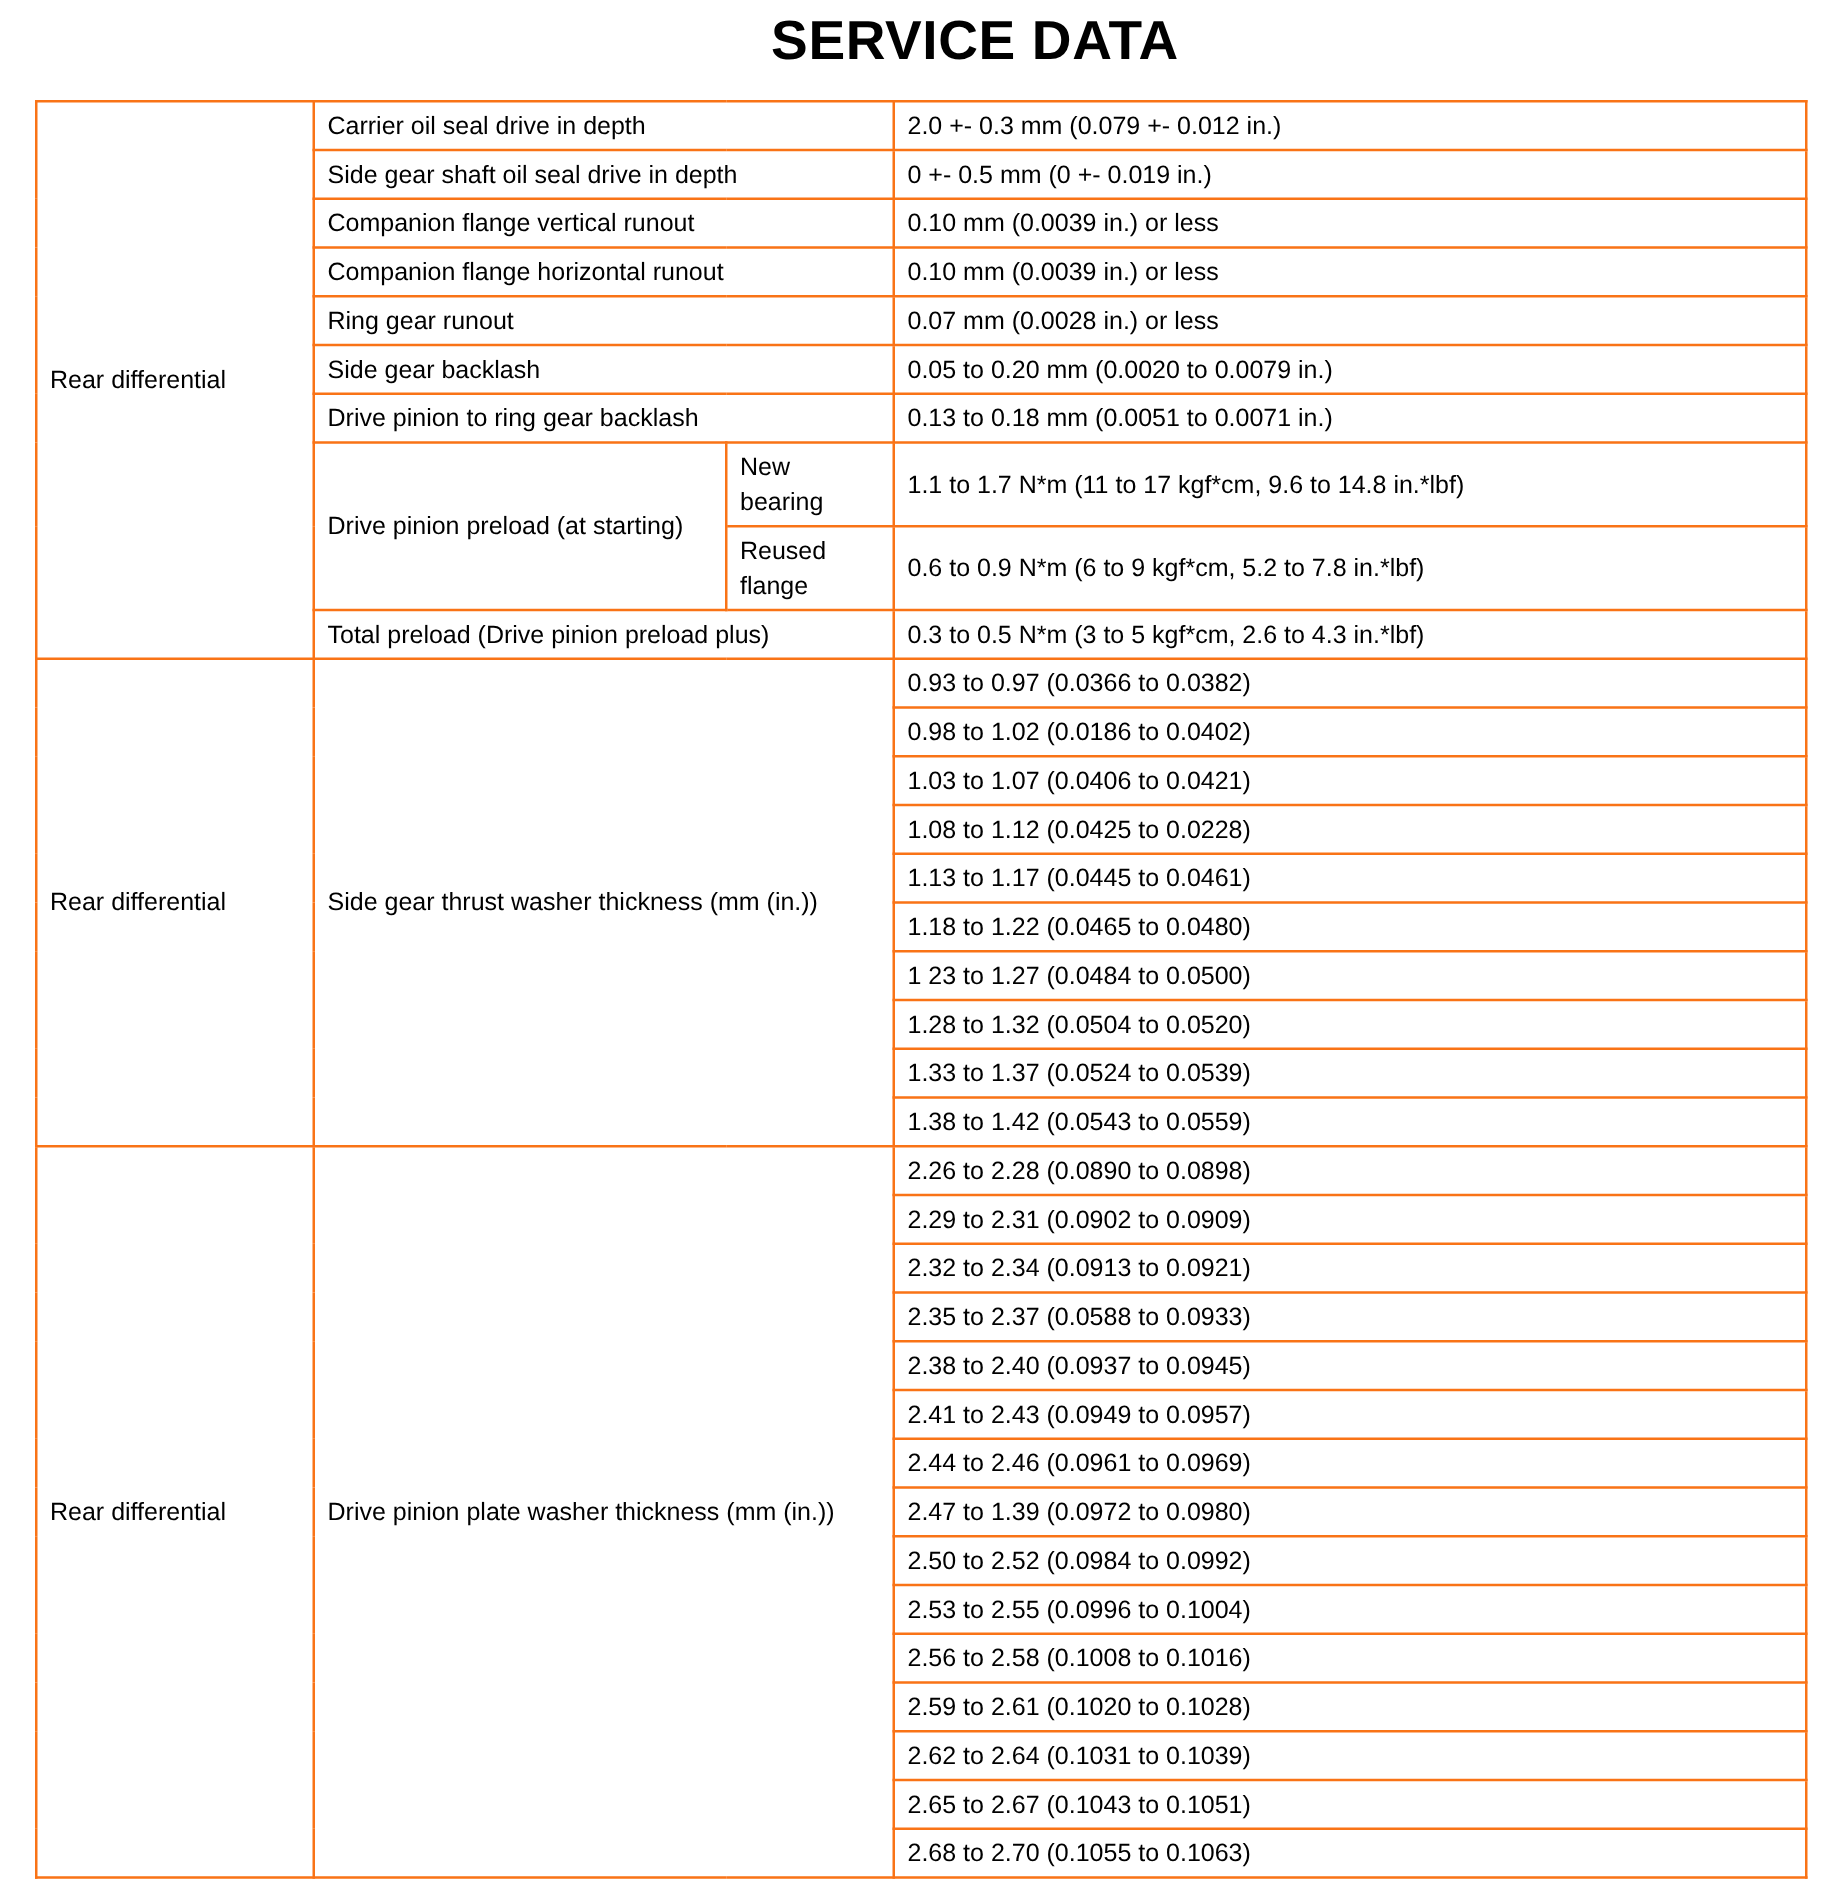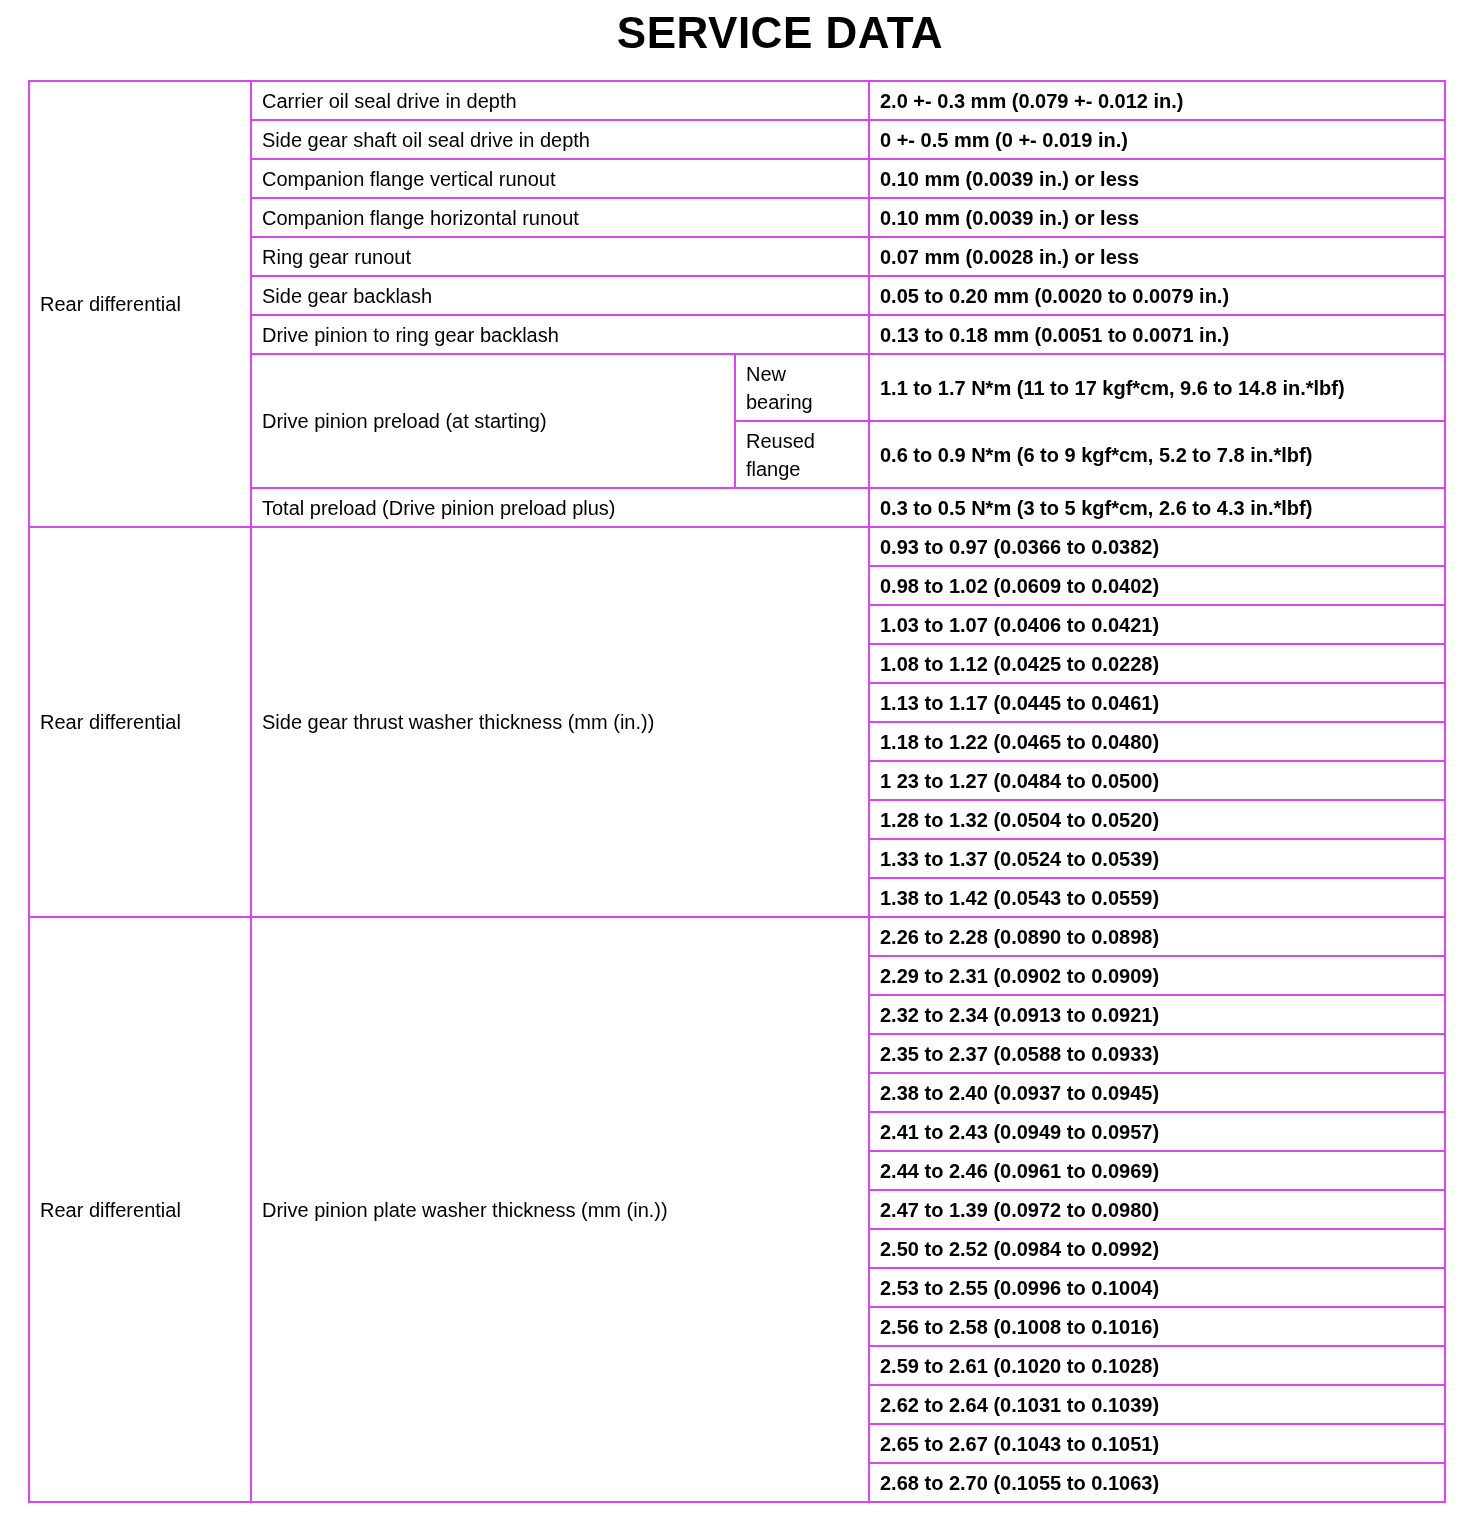--- a/index.html
+++ b/index.html
@@ -10,27 +10,27 @@
   .title {
     position: absolute; left: 0; top: 8px; width: 1560px; text-align: center;
     font-size: 44px; font-weight: bold; letter-spacing: 0.5px;
   }
   table.svc {
     position: absolute; left: 28px; top: 80px;
     border-collapse: collapse; width: 1418px;
     font-size: 20px;
   }
   table.svc td {
-    border: 2px solid #d946ef; padding: 0 10px; vertical-align: middle;
+    border: 2px solid #f97316; padding: 0 10px; vertical-align: middle;
     line-height: 28px; box-sizing: border-box;
   }
   td.grp { width: 222px; }
   td.item { }
   td.sub { width: 134px; line-height: 28px; }
-  td.val { width: 576px; font-weight: bold; }
+  td.val { width: 730px; }
   tr.r { height: 39px; }
   tr.r2 { height: 67px; }
 </style>
 </head>
 <body>
 
 <div class="title">SERVICE DATA</div>
 
 <table class="svc">
   <tbody id="tbody">
@@ -75,21 +75,21 @@
       <tr class="r">
         <td class="item" colspan="2">Total preload (Drive pinion preload plus)</td>
         <td class="val">0.3 to 0.5 N*m (3 to 5 kgf*cm, 2.6 to 4.3 in.*lbf)</td>
       </tr>
       <tr class="r">
         <td class="grp" rowspan="10">Rear differential</td>
         <td class="item" rowspan="10" colspan="2">Side gear thrust washer thickness (mm (in.))</td>
         <td class="val">0.93 to 0.97 (0.0366 to 0.0382)</td>
       </tr>
       <tr class="r">
-        <td class="val">0.98 to 1.02 (0.0609 to 0.0402)</td>
+        <td class="val">0.98 to 1.02 (0.0186 to 0.0402)</td>
       </tr>
       <tr class="r">
         <td class="val">1.03 to 1.07 (0.0406 to 0.0421)</td>
       </tr>
       <tr class="r">
         <td class="val">1.08 to 1.12 (0.0425 to 0.0228)</td>
       </tr>
       <tr class="r">
         <td class="val">1.13 to 1.17 (0.0445 to 0.0461)</td>
       </tr>

